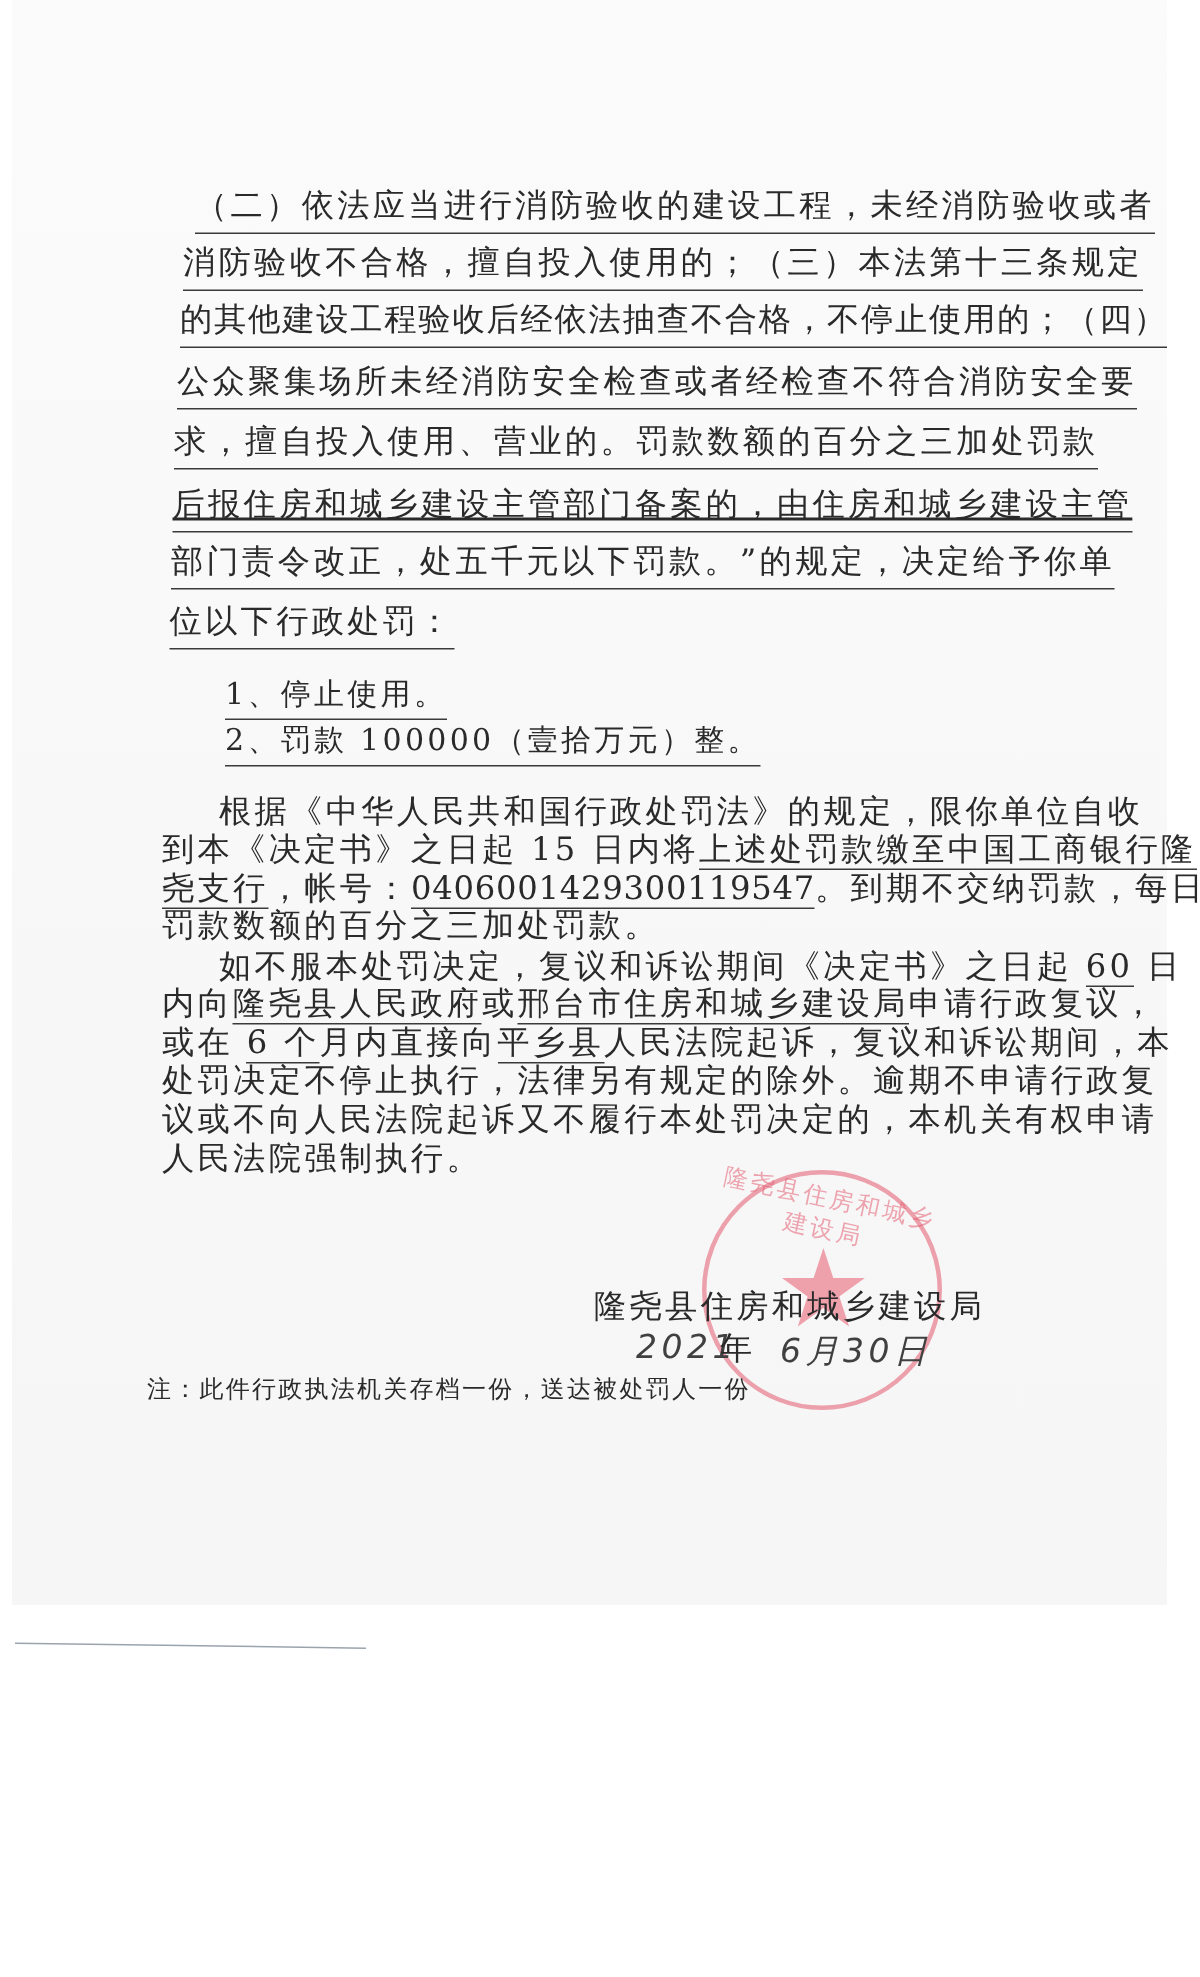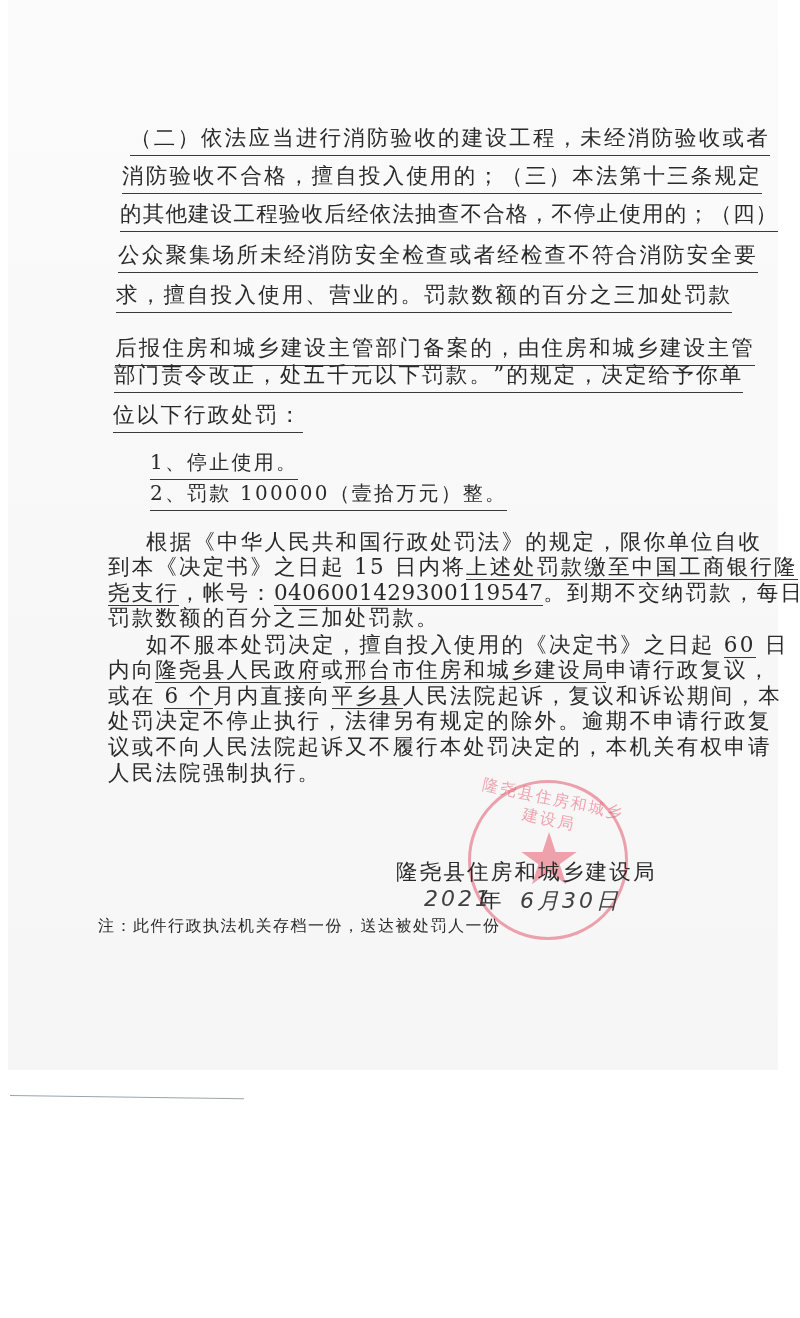--- a/index.html
+++ b/index.html
@@ -46,38 +46,38 @@
 
 <div class="scan-tint"></div>
 
 <div class="page">
 
   <div class="line ul" style="left:130px; top:96px;">（二）依法应当进行消防验收的建设工程，未经消防验收或者</div>
   <div class="line ul" style="left:122px; top:134px;">消防验收不合格，擅自投入使用的；（三）本法第十三条规定</div>
   <div class="line ul" style="left:120px; top:172px; letter-spacing:1.2px;">的其他建设工程验收后经依法抽查不合格，不停止使用的；（四）</div>
   <div class="line ul" style="left:118px; top:213px;">公众聚集场所未经消防安全检查或者经检查不符合消防安全要</div>
   <div class="line ul" style="left:116px; top:253px;">求，擅自投入使用、营业的。罚款数额的百分之三加处罚款</div>
-  <div class="line ul" style="left:115px; top:306px;">后报住房和城乡建设主管部门备案的，由住房和城乡建设主管</div>
+  <div class="line ul" style="left:115px; top:295px;text-decoration:underline;">后报住房和城乡建设主管部门备案的，由住房和城乡建设主管</div>
   <div class="line ul" style="left:114px; top:333px;">部门责令改正，处五千元以下罚款。”的规定，决定给予你单</div>
   <div class="line ul" style="left:113px; top:373px;">位以下行政处罚：</div>
 
   <div class="line ul" style="left:150px; top:420px; font-size:20px;">1、停止使用。</div>
   <div class="line ul" style="left:150px; top:451px; font-size:20px;">2、罚款 100000（壹拾万元）整。</div>
 
   <div class="line" style="left:146px; top:500px;">根据《中华人民共和国行政处罚法》的规定，限你单位自收</div>
   <div class="line" style="left:108px; top:525px;">
     <span>到本《决定书》之日起 15 日内将</span><span class="ul-inline">上述处罚款缴至</span><span class="ul-inline">中国工商银行隆</span>
   </div>
   <div class="line" style="left:108px; top:551px;">
     <span class="ul-inline">尧支行</span><span>，帐号：</span><span class="ul-inline" style="letter-spacing:0.5px;">0406001429300119547</span><span>。到期不交纳罚款，每日按</span>
   </div>
   <div class="line" style="left:108px; top:576px;">罚款数额的百分之三加处罚款。</div>
 
   <div class="line" style="left:146px; top:603px;">
-    <span>如不服本处罚决定，擅自投入使用的《决定书》之日起</span> <span class="ul-inline">60</span> <span>日</span>
+    <span>如不服本处罚决定，复议和诉讼期间《决定书》之日起</span> <span class="ul-inline">60</span> <span>日</span>
   </div>
   <div class="line" style="left:108px; top:628px;">
     <span>内向</span><span class="ul-inline">隆尧县人民政府</span><span>或</span><span class="ul-inline">邢台市住房和城乡建设局</span><span>申请行政复议，</span>
   </div>
   <div class="line" style="left:108px; top:654px;">
     <span>或在</span> <span class="ul-inline">6 个</span><span>月内直接向</span><span class="ul-inline">平乡县</span><span>人民法院起诉，复议和诉讼期间，本</span>
   </div>
   <div class="line" style="left:108px; top:679px;">处罚决定不停止执行，法律另有规定的除外。逾期不申请行政复</div>
   <div class="line" style="left:108px; top:705px;">议或不向人民法院起诉又不履行本处罚决定的，本机关有权申请</div>
   <div class="line" style="left:108px; top:731px;">人民法院强制执行。</div>

